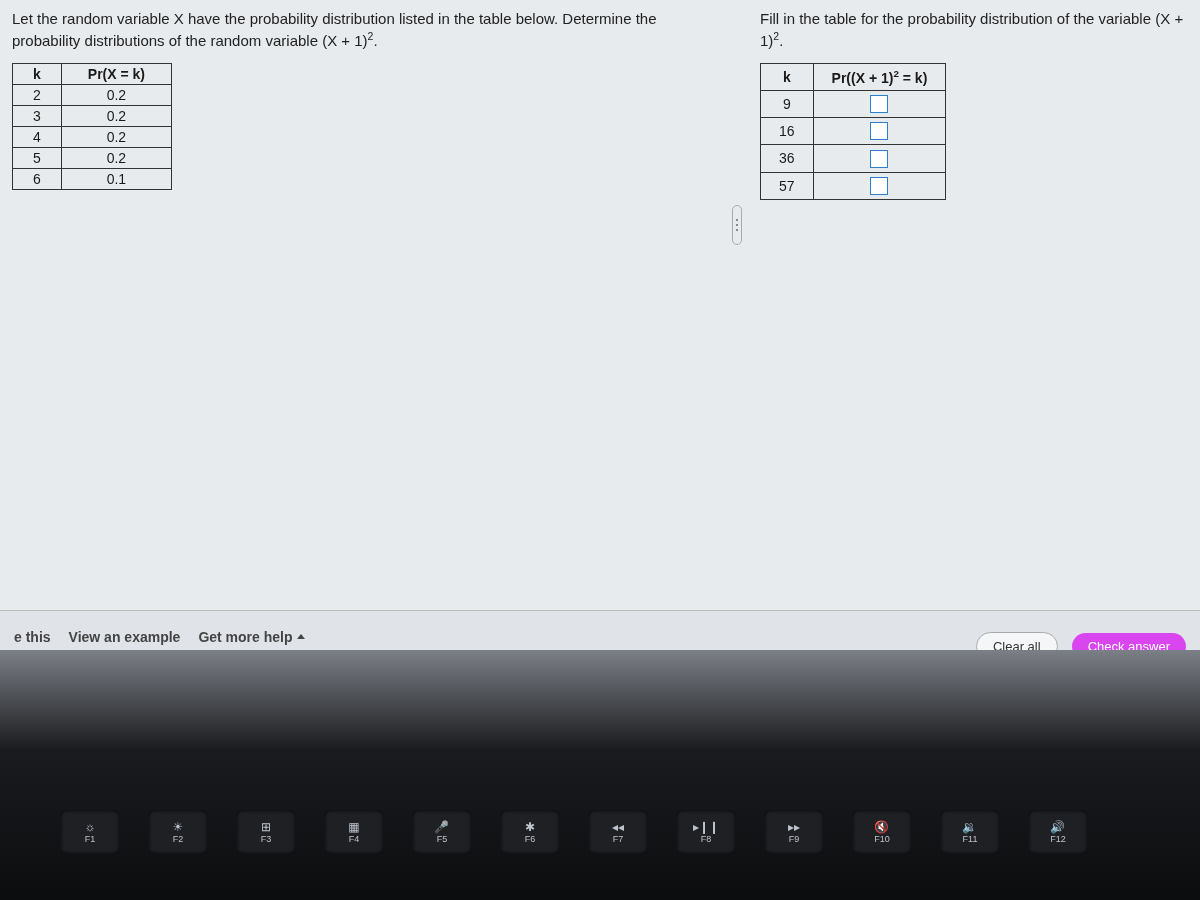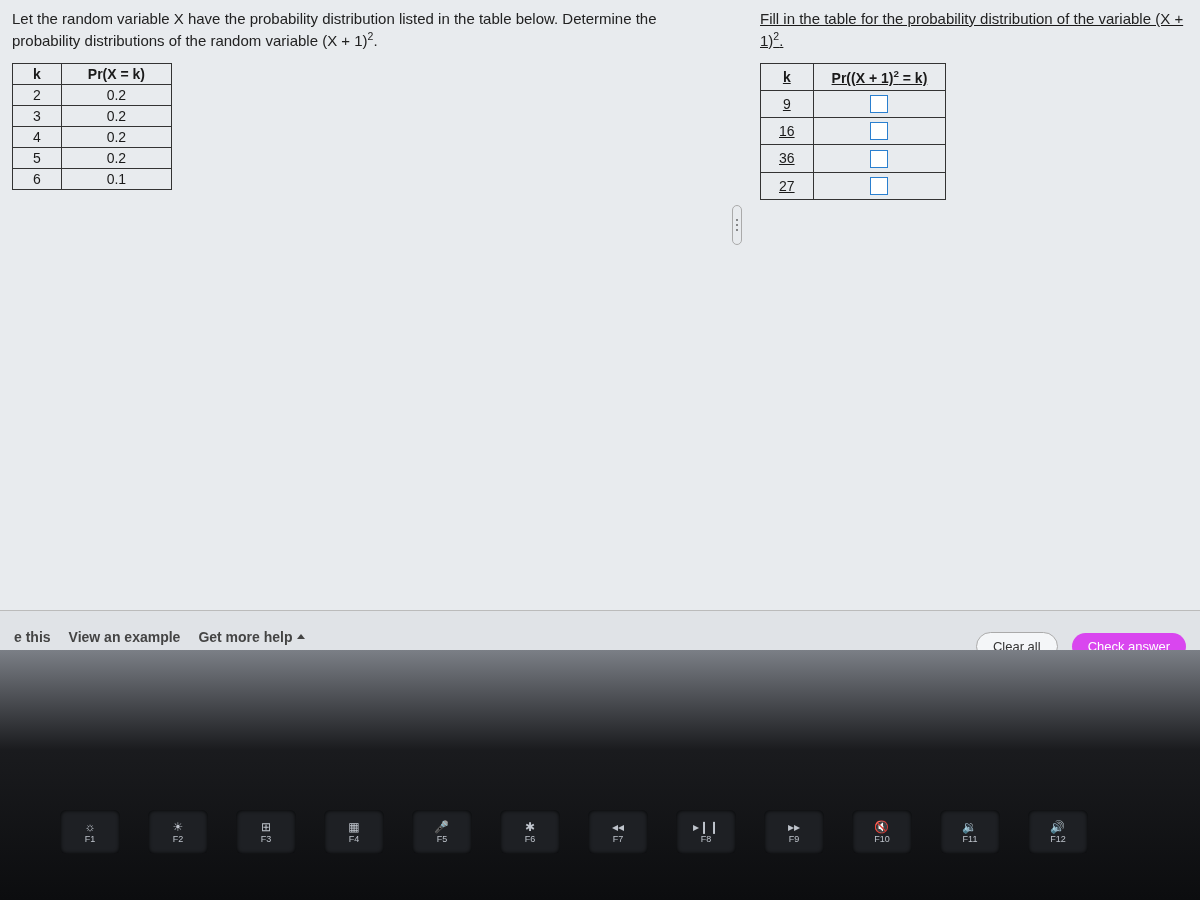--- a/index.html
+++ b/index.html
@@ -19,21 +19,20 @@
     gap: 8px;
   }
   .left-panel {
     width: 720px;
     padding-right: 20px;
     position: relative;
   }
   .right-panel {
     flex: 1;
     padding-left: 20px;
-    text-decoration: underline;
   }
   .prompt {
     font-size: 15px;
     line-height: 1.4;
     margin-bottom: 12px;
     color: #222;
   }
   sup { font-size: 0.7em; vertical-align: super; }
   .given-table {
     border-collapse: collapse;
@@ -221,21 +220,21 @@
           </tr>
         <tr>
             <td>16</td>
             <td><span class="answer-input-box"></span></td>
           </tr>
         <tr>
             <td>36</td>
             <td><span class="answer-input-box"></span></td>
           </tr>
         <tr>
-            <td>27</td>
+            <td>57</td>
             <td><span class="answer-input-box"></span></td>
           </tr>
       </tbody>
     </table>
   </div>
 </div>
 
 <div class="bottom-bar">
   <div class="bottom-left">
     <span class="link-item">e this</span>

